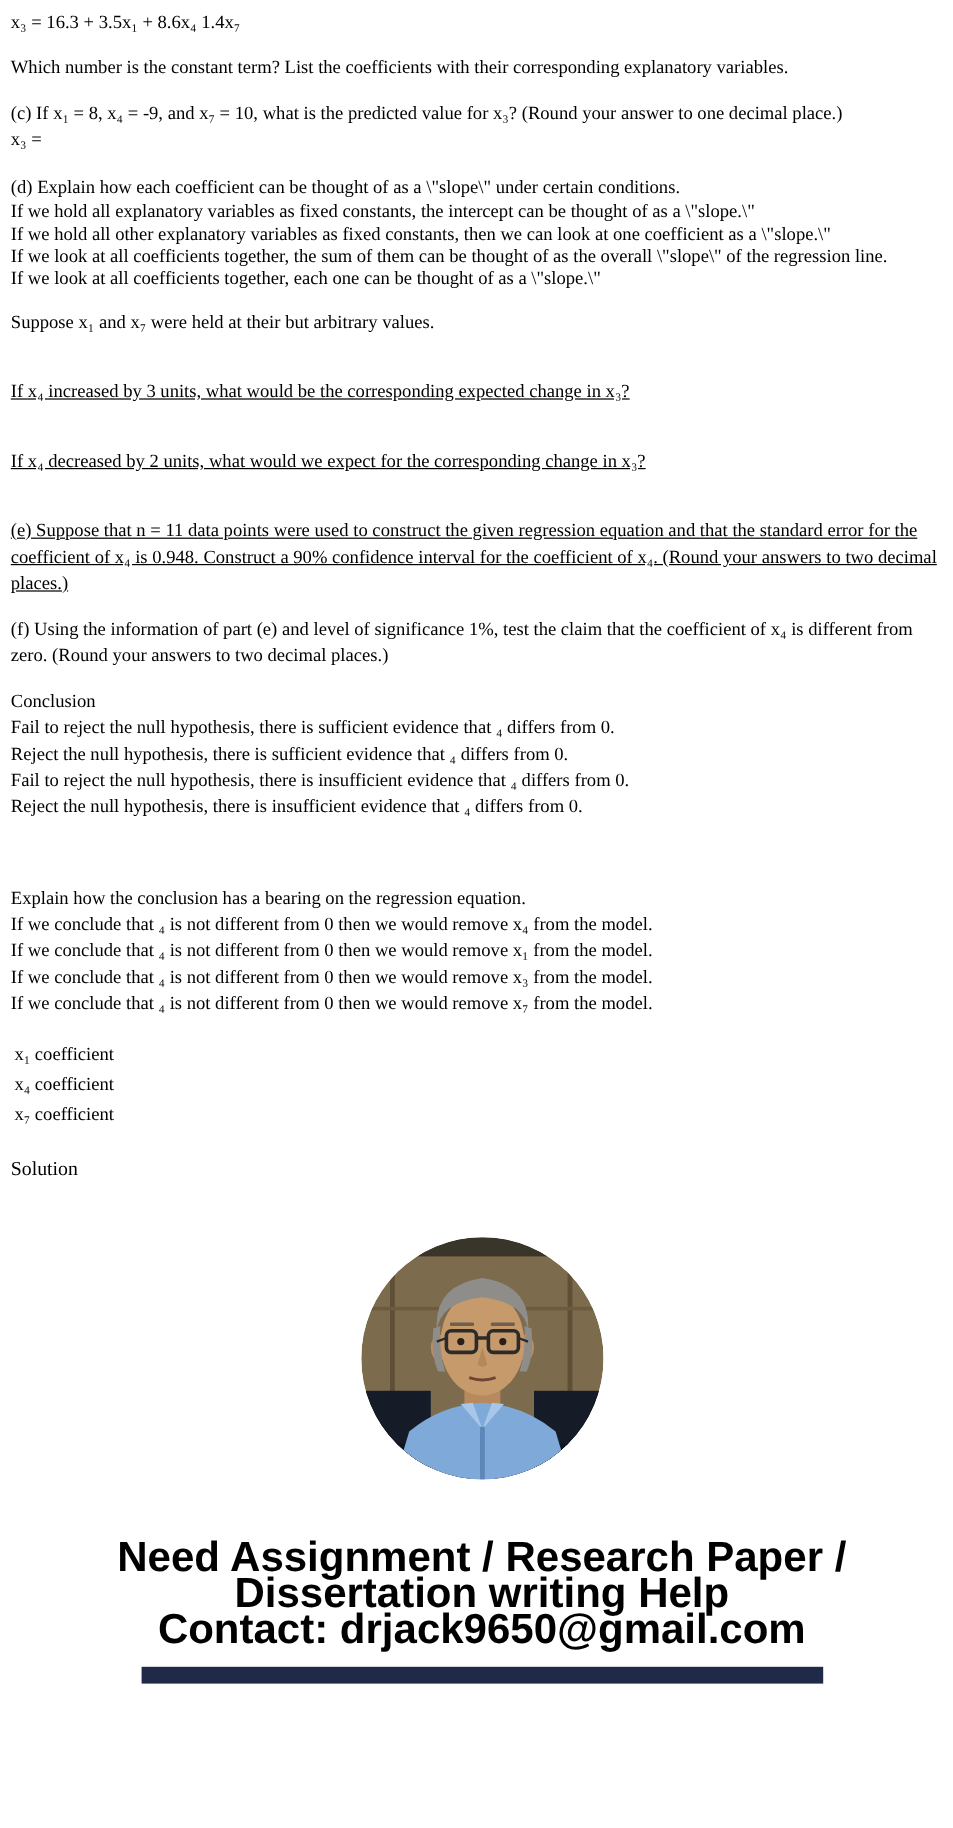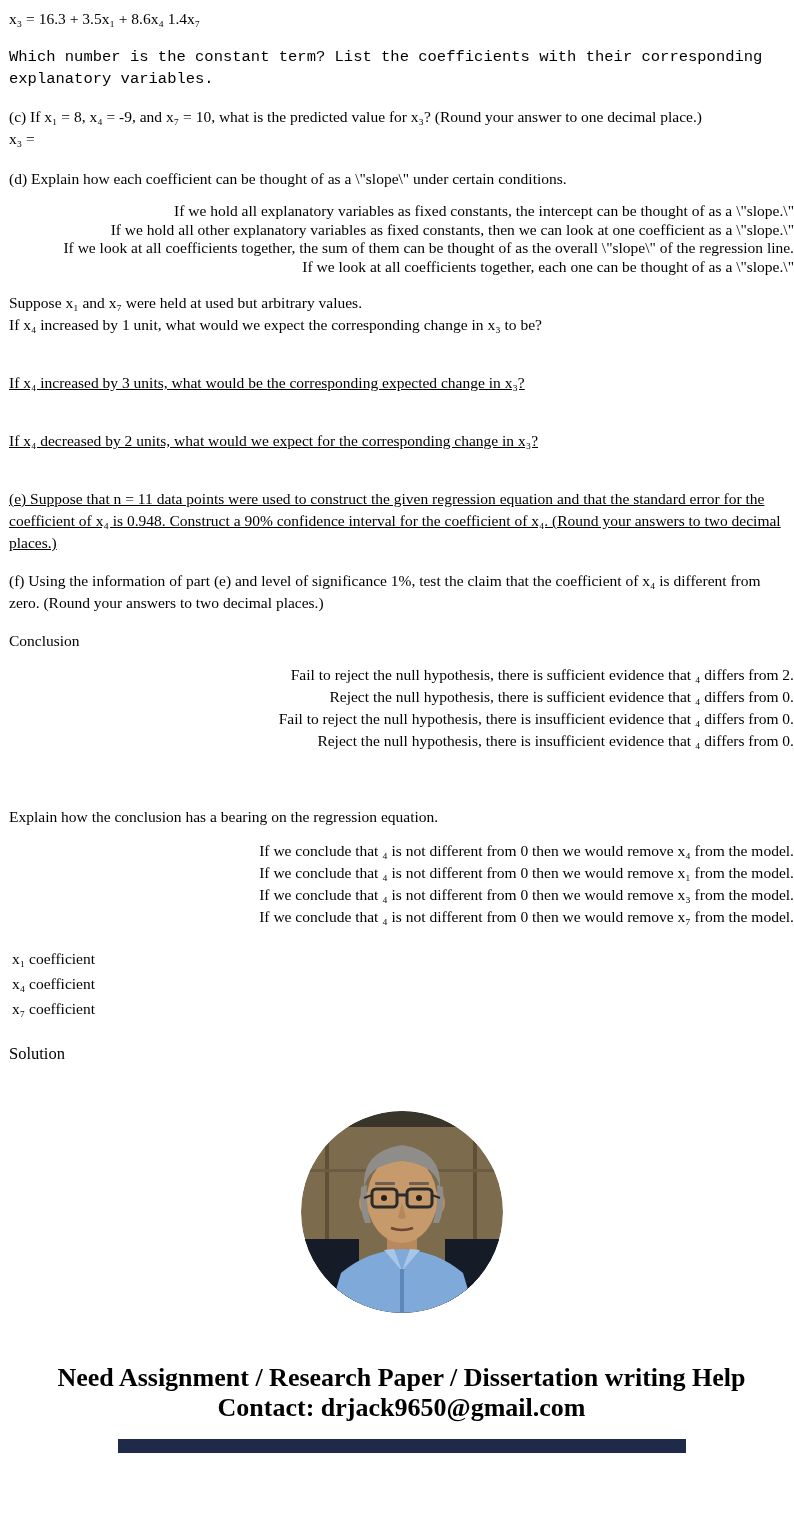--- a/index.html
+++ b/index.html
@@ -10,44 +10,44 @@
     background: #ffffff;
     color: #000000;
     font-family: "Liberation Serif", "DejaVu Serif", serif;
     font-size: 15.5px;
     line-height: 22px;
   }
   .page { padding: 8px 0 0 9px; }
   p { margin: 0; }
   .tight p { line-height: 18.5px; }
   .legend p { line-height: 25px; padding-left: 3px; }
-  .mt12 { margin-top: 12px; text-align: right; }
-  .mt16 { margin-top: 16px; font-family: Liberation Mono, monospace; }
+  .mt12 { margin-top: 0; }
+  .mt16 { margin-top: 16px; }
   .mt18 { margin-top: 18px; }
   .mt30 { margin-top: 16px; }
   .mt34 { margin-top: 54px; }
   .mt36 { margin-top: 36px; text-decoration: underline; }
   .solution-heading {
     margin: 20px 0 0 0;
     font-size: 16.5px;
     font-weight: normal;
     line-height: 26px;
   }
   .avatar-wrap {
     margin-top: 44px;
     display: flex;
     justify-content: center;
   }
   .avatar-wrap svg { display: block; border-radius: 50%; }
   .footer {
     margin-top: 50px;
     text-align: center;
-    font-family: Liberation Serif, serif;
+    font-family: Liberation Sans, sans-serif;
     font-weight: bold;
-    font-size: 26px;
+    font-size: 35px;
     line-height: 30px;
   }
   .footer .footer-heading { max-width: 744px; margin: 0 auto; }
   .bottom-bar {
     margin: 16px auto 0 auto;
     width: 568px;
     height: 14px;
   }
 </style>
 </head>
@@ -64,35 +64,34 @@
 
   <p class="mt18">(d) Explain how each coefficient can be thought of as a \"slope\" under certain conditions.</p>
 
   <div class="tight mt12">
     <p>If we hold all explanatory variables as fixed constants, the intercept can be thought of as a \"slope.\"</p>
     <p>If we hold all other explanatory variables as fixed constants, then we can look at one coefficient as a \"slope.\"</p>
     <p>If we look at all coefficients together, the sum of them can be thought of as the overall \"slope\" of the regression line.</p>
     <p>If we look at all coefficients together, each one can be thought of as a \"slope.\"</p>
   </div>
 
-  <p class="mt30">Suppose x₁ and x₇ were held at used but arbitrary values.</p>
-  <p>If x₄ increased by 1 unit, what would we expect the corresponding change in x₃ to be?</p>
+  <p class="mt30">Suppose x₁ and x₇ were held at their but arbitrary values.</p>
 
   <p class="mt36">If x₄ increased by 3 units, what would be the corresponding expected change in x₃?</p>
 
   <p class="mt36">If x₄ decreased by 2 units, what would we expect for the corresponding change in x₃?</p>
 
   <p class="mt36">(e) Suppose that n = 11 data points were used to construct the given regression equation and that the standard error for the coefficient of x₄ is 0.948. Construct a 90% confidence interval for the coefficient of x₄. (Round your answers to two decimal places.)</p>
 
   <p class="mt30">(f) Using the information of part (e) and level of significance 1%, test the claim that the coefficient of x₄ is different from zero. (Round your answers to two decimal places.)</p>
 
   <p class="mt30">Conclusion</p>
 
   <div class="mt12">
-    <p>Fail to reject the null hypothesis, there is sufficient evidence that ₄ differs from 2.</p>
+    <p>Fail to reject the null hypothesis, there is sufficient evidence that ₄ differs from 0.</p>
     <p>Reject the null hypothesis, there is sufficient evidence that ₄ differs from 0.</p>
     <p>Fail to reject the null hypothesis, there is insufficient evidence that ₄ differs from 0.</p>
     <p>Reject the null hypothesis, there is insufficient evidence that ₄ differs from 0.</p>
   </div>
 
   <p class="mt34">Explain how the conclusion has a bearing on the regression equation.</p>
 
   <div class="mt12">
     <p>If we conclude that ₄ is not different from 0 then we would remove x₄ from the model.</p>
     <p>If we conclude that ₄ is not different from 0 then we would remove x₁ from the model.</p>

